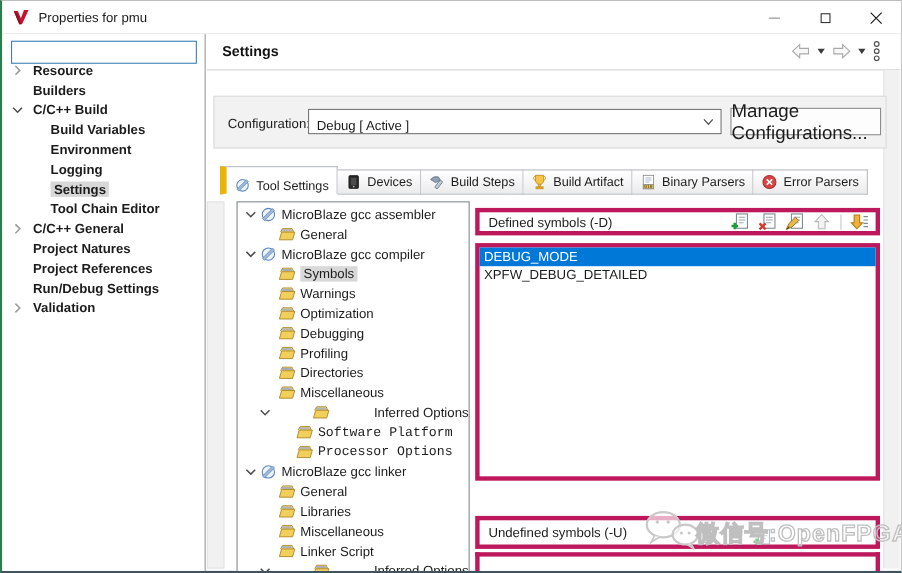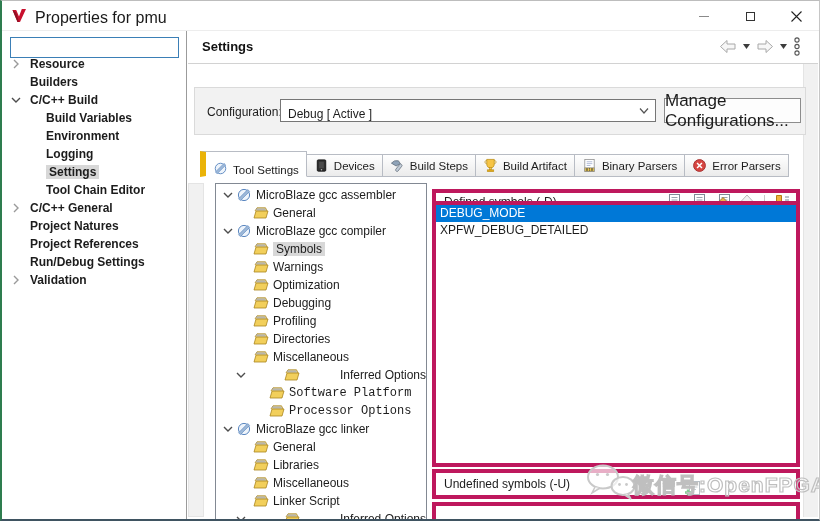--- a/index.html
+++ b/index.html
@@ -5,21 +5,21 @@
   * { box-sizing: border-box; margin: 0; padding: 0; }
   html,body { width:820px; height:521px; }
   body { font-family:"Liberation Sans","DejaVu Sans",sans-serif; font-size:12px; color:#1c1c1c; }
   .window { position:relative; width:820px; height:521px; background:#fff; overflow:hidden;
             border-top:1px solid #bdbdbd; border-right:1px solid #c6c6c6;
             border-left:2px solid #2e7d4f; border-bottom:2px solid #3f5361; }
 
   
   .titlebar { position:absolute; top:0; left:0; right:0; height:30px; background:#fff; border-bottom:1px solid #ededed; }
   .title-icon { position:absolute; left:9px; top:7px; width:16px; height:16px; }
-  .title-text { position:absolute; left:33px; top:8px; font-size:16px; color:#1a1a1a; }
+  .title-text { position:absolute; left:33px; top:8px; font-size:12px; color:#1a1a1a; }
   .winbtn { position:absolute; top:0; width:46px; height:30px; display:flex; align-items:center; justify-content:center; }
   .winbtn.min { right:92px; } .winbtn.max { right:46px; } .winbtn.close { right:0; }
   .min-glyph { width:10px; height:1px; background:#8a8a8a; }
   .max-glyph { width:9px; height:9px; border:1px solid #333; }
 
   
   .sidebar { position:absolute; left:0; top:31px; width:184px; bottom:0; background:#fff; }
   .filter-input { position:absolute; left:8px; top:5px; width:169px; height:21px; border:1px solid #3b7fb6;
                   outline:none; font:12px "Liberation Sans",sans-serif; padding:0 4px; }
   .nav-tree { position:absolute; left:0; top:23px; right:0;font-weight:bold; }
@@ -66,21 +66,21 @@
   .trow.d1c { padding-left:17px;justify-content:space-between; }
   .trow.d2 { padding-left:53px;font-family:Liberation Mono, monospace; }
 
   
   .box { position:absolute; left:430px; width:368px; border:4px solid #be185d; background:#fff; }
   .def-head { top:188px; height:25px; display:flex; align-items:center; padding:0 6px 0 8px; }
   .def-head .title, .undef-head .title { flex:1 1 auto; }
   .sym-toolbar { display:flex; align-items:center; gap:8px; }
   .tbtn { width:17px; height:17px; }
   .tb-sep { width:1px; height:14px; background:#c9c9c9; }
-  .def-list { top:200px; height:266px; }
+  .def-list { top:220px; height:216px; }
   .sym-row { height:17px; line-height:17px; padding-left:4px; }
   .sym-row.sel { background:#0078d7; color:#fff; }
   .undef-head { top:468px; height:30px; display:flex; align-items:center; padding:0 8px; }
   .undef-list { top:501px; height:19px; border-bottom:none; }
   .ghost-add { position:absolute; left:248px; top:7px; opacity:.55; }
 
   
   .watermark { position:absolute; left:583px; top:462px; width:230px; height:42px; pointer-events:none; }
   .wm-text { position:absolute; left:48px; top:8px; font-size:21px; font-weight:bold; letter-spacing:1px;
              color:rgba(255,255,255,0.25); -webkit-text-stroke:1.2px #bfbfbf; white-space:nowrap; }

